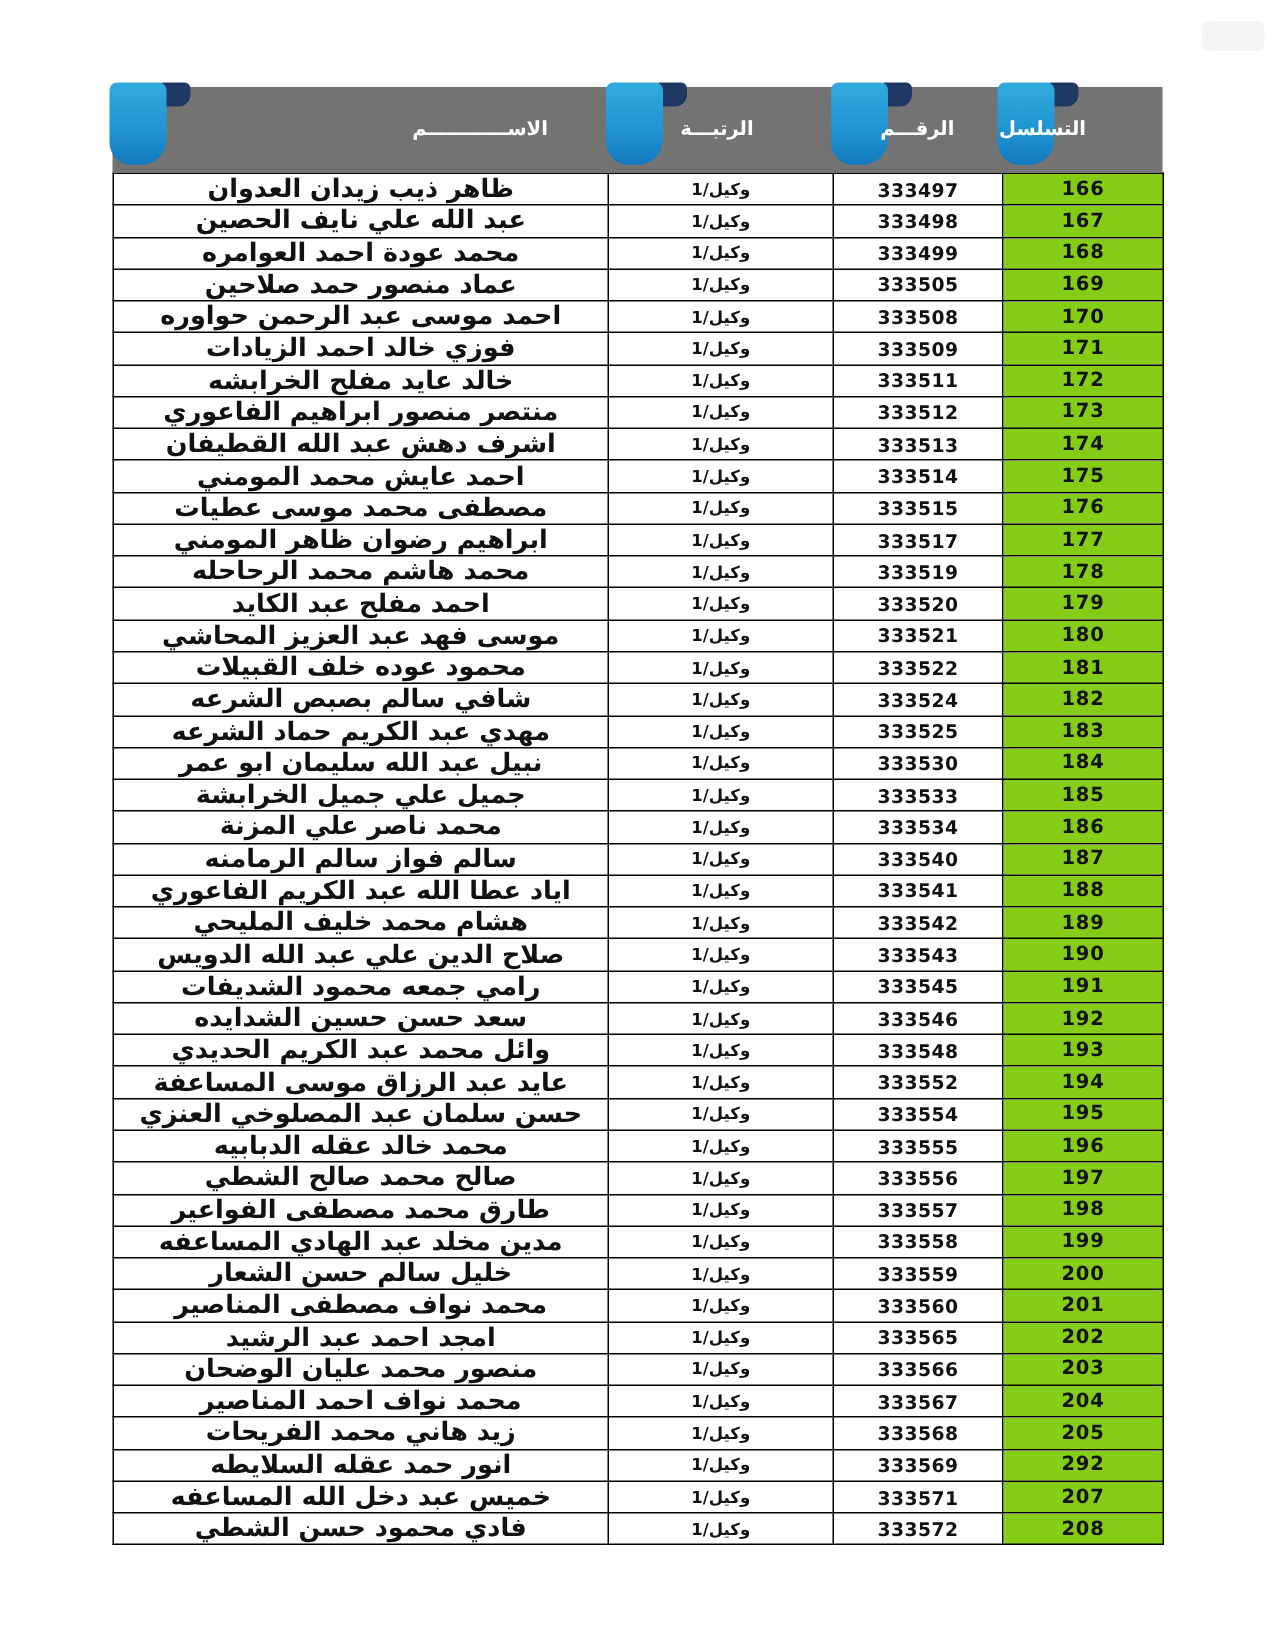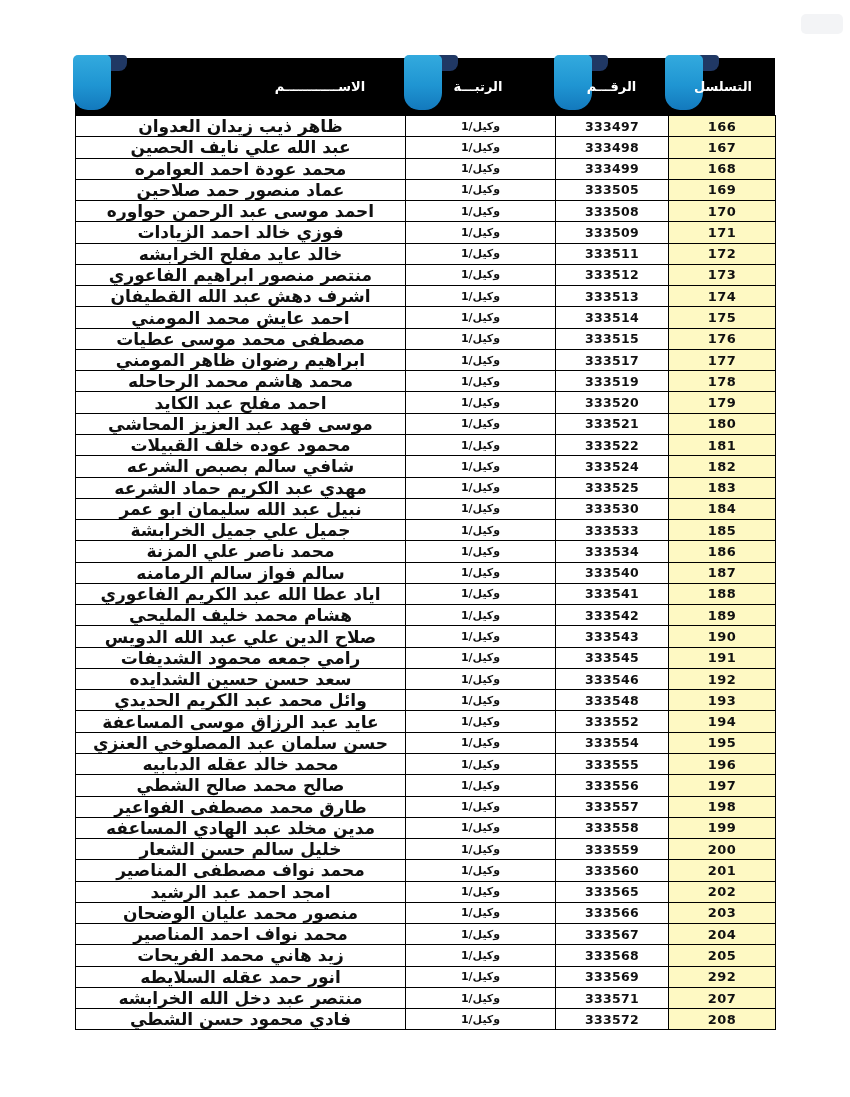--- a/index.html
+++ b/index.html
@@ -8,30 +8,30 @@
     font-family:"DejaVu Sans","Liberation Sans",sans-serif;
     overflow:hidden;
   }
   .page-artifact{
     position:absolute;left:801px;top:14px;width:42px;height:20px;
     background:#e9ebee;border-radius:5px;opacity:.55;
   }
   .table-wrap{position:absolute;left:75px;top:58px;width:700px}
 
   
-  .band{position:relative;height:57px;background:#000000}
+  .band{position:relative;height:57px;background:#737373}
   .band .hlabel{
     position:absolute;top:19px;height:20px;line-height:20px;
     color:#ffffff;font-weight:bold;font-size:13px;text-align:center;
     direction:rtl;white-space:nowrap;
   }
   .h-name{left:150px;width:190px}
   .h-rank{left:328px;width:150px}
   .h-number{left:480px;width:113px}
-  .h-serial{left:596px;width:104px}
+  .h-serial{left:568px;width:104px}
 
   
   .ribbon{position:absolute;top:-3px;width:60px;height:58px;pointer-events:none}
   .ribbon .notch{
     position:absolute;left:33px;top:0;width:21px;height:16px;
     background:#203864;border-radius:3px 4px 8px 5px;
   }
   .ribbon .rbody{
     position:absolute;left:0;top:0;width:38px;height:55px;
     background:linear-gradient(180deg,#33aade 0%,#1f95d2 55%,#1379bd 100%);
@@ -46,21 +46,21 @@
   }
   table.roster td{
     border:1px solid #000;height:20.28px;padding:0 2px;
     text-align:center;vertical-align:middle;font-weight:bold;color:#111;
     overflow:hidden;white-space:nowrap;
   }
   col.c-serial{width:107px}
   col.c-number{width:113px}
   col.c-rank{width:150px}
   col.c-name{width:330px}
-  td.serial-cell{background:#fef9c3;color:#ffffff;font-size:13px;letter-spacing:.5px}
+  td.serial-cell{background:#84cc16;color:#ffffff;font-size:13px;letter-spacing:.5px}
   td.number-cell{font-size:12.5px;letter-spacing:.3px}
   td.rank-cell{font-size:11px}
   td.name-cell{font-size:17px}
 </style>
 </head>
 <body>
 
 <div class="page-artifact"></div>
 
 <div class="table-wrap">
@@ -340,21 +340,21 @@
         <tr>
           <td class="serial-cell">292</td>
           <td class="number-cell">333569</td>
           <td class="rank-cell">وكيل/1</td>
           <td class="name-cell">انور حمد عقله السلايطه</td>
         </tr>
         <tr>
           <td class="serial-cell">207</td>
           <td class="number-cell">333571</td>
           <td class="rank-cell">وكيل/1</td>
-          <td class="name-cell">منتصر عبد دخل الله الخرابشه</td>
+          <td class="name-cell">خميس عبد دخل الله المساعفه</td>
         </tr>
         <tr>
           <td class="serial-cell">208</td>
           <td class="number-cell">333572</td>
           <td class="rank-cell">وكيل/1</td>
           <td class="name-cell">فادي محمود حسن الشطي</td>
         </tr>
       </tbody>
   </table>
 

